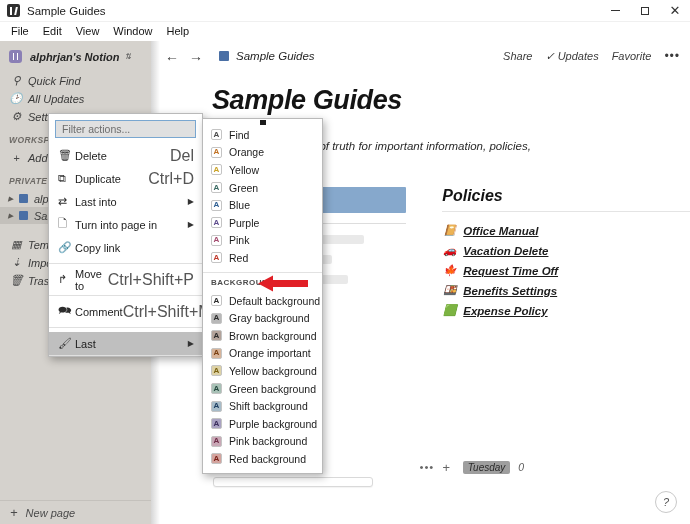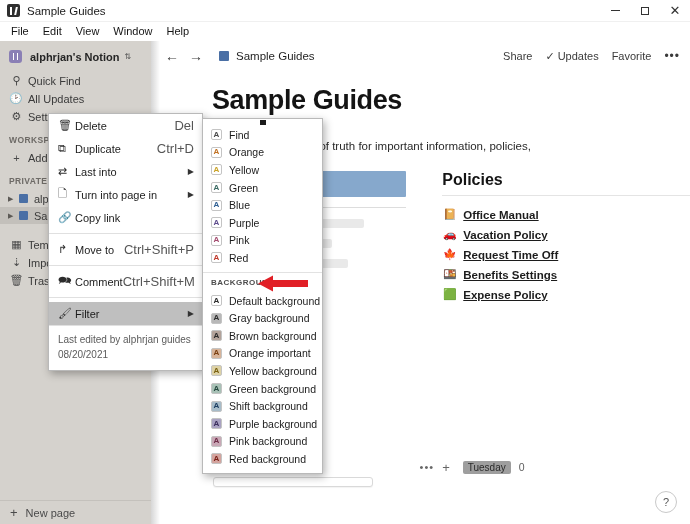--- a/index.html
+++ b/index.html
@@ -40,21 +40,21 @@
   .glyph-close { font-size:13px; line-height:1; color:#333; }
 
   
   .menubar {
     height:19px; background:#ffffff; display:flex; align-items:center;
     padding-left:4px; font-size:11px;
   }
   .menubar .mi { padding:2px 7px 3px 7px; color:#141414; }
 
   
-  .body-row { display:flex; height:483px; position:relative; }
+  .body-row { display:flex; height:483px; position:relative;font-style:italic; }
 
   
   .sidebar {
     width:151px; background:#d5d2cd; flex:none; position:relative;
     display:flex; flex-direction:column;
   }
   .ws-header { display:flex; align-items:center; padding:9px 8px 9px 9px; }
   .ws-avatar {
     width:13px; height:13px; background:#8a7fb5; border-radius:3px; flex:none;
     margin-right:8px; position:relative;
@@ -96,21 +96,21 @@
   .crumb-sq { width:10px; height:10px; background:#4a6fa5; border-radius:1px; margin:0 7px 0 6px; }
   .crumb-label { font-size:11.5px; color:#1f1f1f; }
   .top-actions { margin-left:auto; display:flex; align-items:center; gap:13px; font-size:11px; color:#3b3b3b; }
   .top-actions .check { margin-right:3px; font-size:11px; }
   .dots { letter-spacing:1px; font-size:12px; color:#3b3b3b; }
 
   .page-body { padding:14px 0 0 61px; }
   .page-title { font-size:27px; font-weight:bold; letter-spacing:-0.4px; color:#141414; margin:0 0 22px 0; }
   .para { font-size:11.5px; color:#2a2a2a; line-height:1.45; max-width:420px; }
 
-  .cols { display:flex; margin-top:16px; gap:36px; }
+  .cols { display:flex; margin-top:32px; gap:36px; }
   .col-a { width:196px; }
   .col-b { width:250px; }
   .blue-block { height:26px; background:#86a8cc; border-radius:1px; }
   .blue-rule { height:1px; background:#dddddd; margin-top:10px; }
   .blk-line { height:9px; background:#e9e9e9; border-radius:2px; margin-top:11px; }
   .h2 { font-size:16px; font-weight:bold; color:#141414; margin:0 0 6px 0; }
   .h2-rule { height:1px; background:#e4e4e4; margin-bottom:9px; }
   .plink { display:flex; align-items:center; height:20px; font-size:11.5px; color:#1c1c1c; }
   .plink .emo { width:15px; margin-right:6px; font-size:11px; flex:none; text-align:center; }
   .plink .txt { text-decoration:underline; font-weight:bold; }
@@ -151,21 +151,21 @@
   }
   .filter-box {
     margin:6px; height:18px; border:1px solid #7aa7d0; background:#e0e0e0;
     display:flex; align-items:center; padding-left:6px; color:#6d6d6d; font-size:10.5px;
   }
   .ctx-item {
     display:flex; align-items:center; height:23px; padding:0 8px 0 9px; color:#1c1c1c;
   }
   .ctx-item .ic { width:17px; flex:none; font-size:11px; color:#2c2c2c; }
   .ctx-item .lbl { flex:1; }
-  .ctx-item .kbd { color:#555; font-size:13px; }
+  .ctx-item .kbd { color:#555; font-size:16px; }
   .ctx-item .sub { color:#333; font-size:8px; margin-left:6px; }
   .ctx-item.hl { background:#bfbfbf; }
   .ctx-sep { height:1px; background:#e0e0e0; margin:4px 0; }
   .ctx-foot { padding:6px 9px 8px 9px; color:#5b5b5b; font-size:10px; line-height:1.5; }
 
   
   .colormenu {
     position:absolute; left:202px; top:118px; width:121px;
     background:#ffffff; border:1px solid #b9b9b9;
     box-shadow:2px 3px 8px rgba(0,0,0,.30); z-index:45;
@@ -319,21 +319,21 @@
           <div class="col-b">
             <h2 class="h2">Policies</h2>
             <div class="h2-rule"></div>
 
             <div class="plink">
               <span class="emo">📔</span>
               <span class="txt">Office Manual</span>
             </div>
             <div class="plink">
               <span class="emo">🚗</span>
-              <span class="txt">Vacation Policy</span>
+              <span class="txt">Vacation Delete</span>
             </div>
             <div class="plink">
               <span class="emo">🍁</span>
               <span class="txt">Request Time Off</span>
             </div>
             <div class="plink">
               <span class="emo">🍱</span>
               <span class="txt">Benefits Settings</span>
             </div>
             <div class="plink">
@@ -366,20 +366,21 @@
 
     <div class="edge-shadow"></div>
   </div>
 
   <div class="cards-stack">
     <div class="card" style="visibility:hidden"></div>
     <div class="card" style="height:10px;overflow:hidden"></div>
   </div>
 
   <div class="ctxmenu">
+    <div class="filter-box">Filter actions...</div>
 
     <div class="ctx-item">
       <span class="ic">🗑</span>
       <span class="lbl">Delete</span>
       <span class="kbd">Del</span>
     </div>
     <div class="ctx-item">
       <span class="ic">⧉</span>
       <span class="lbl">Duplicate</span>
       <span class="kbd">Ctrl+D</span>
@@ -412,30 +413,26 @@
     <div class="ctx-item">
       <span class="ic">🗪</span>
       <span class="lbl">Comment</span>
       <span class="kbd">Ctrl+Shift+M</span>
     </div>
 
     <div class="ctx-sep"></div>
 
     <div class="ctx-item hl">
       <span class="ic">🖌</span>
-      <span class="lbl">Filter</span>
+      <span class="lbl">Last</span>
       <span class="sub">▶</span>
     </div>
 
     <div class="ctx-sep" style="margin:0"></div>
 
-    <div class="ctx-foot">
-      <div>Last edited by alphrjan guides</div>
-      <div>08/20/2021</div>
-    </div>
   </div>
 
   <div class="colormenu">
     <div class="cm-scrollcap"></div>
 
     <div class="c-item">
       <span class="sw" style="color:#4a4a4a;background:#ffffff">A</span>
       <span>Find</span>
     </div>
     <div class="c-item">

